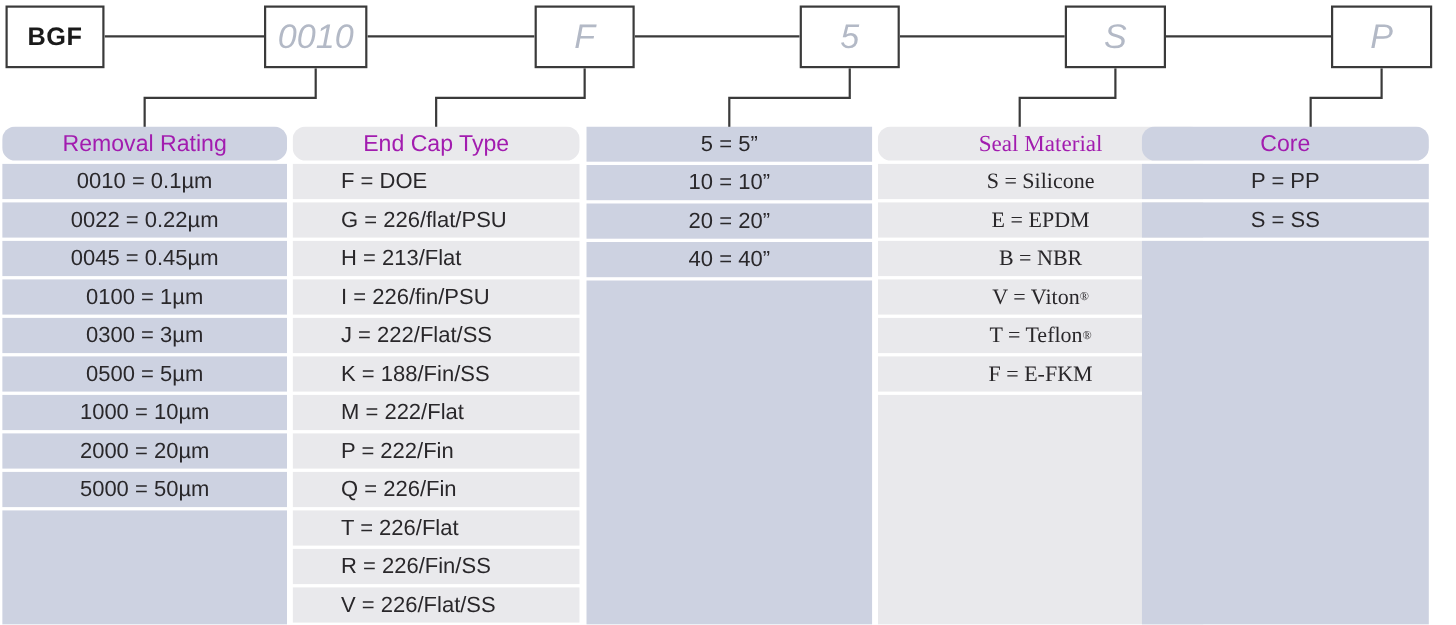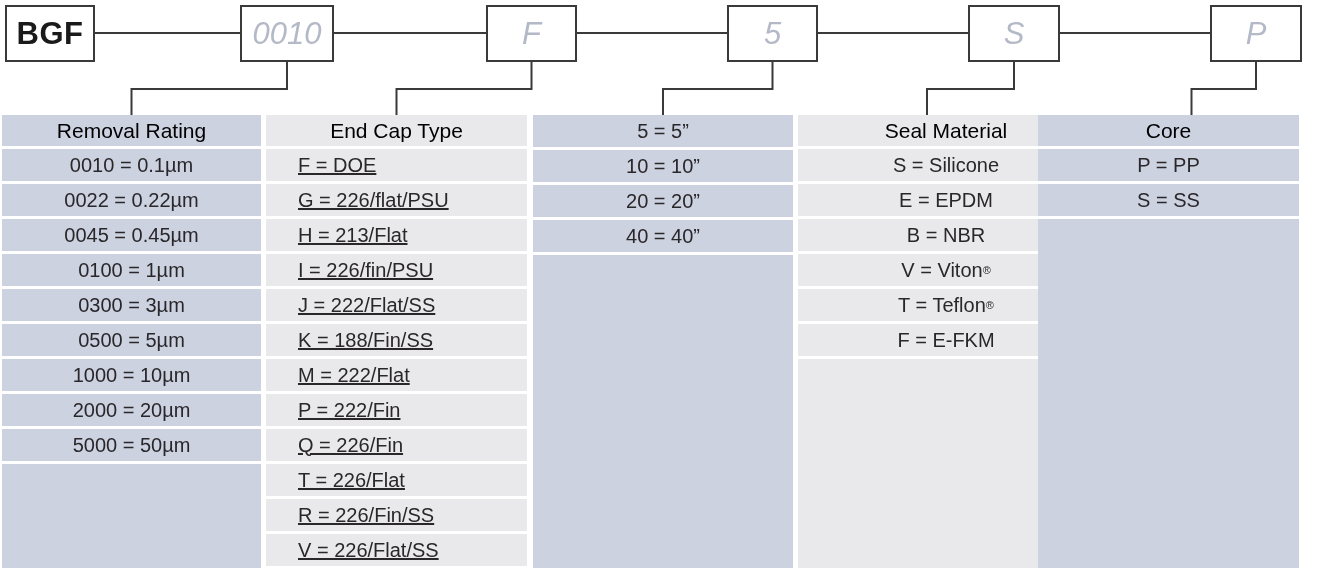--- a/index.html
+++ b/index.html
@@ -8,47 +8,47 @@
     font-family:"Liberation Sans","DejaVu Sans",sans-serif;
     -webkit-font-smoothing:antialiased;
   }
   .connectors{position:absolute;left:0;top:0;pointer-events:none;}
   .code-box{
     position:absolute;top:5px;height:57px;box-sizing:border-box;
     border:2px solid #3a3a3a;background:#ffffff;
     display:flex;align-items:center;justify-content:center;
   }
   .prefix-box{left:5px;width:90px;}
-  .prefix-box span{font-size:31px;font-weight:700;color:#1a1a1a;letter-spacing:.5px;}
+  .prefix-box span{font-size:23px;font-weight:700;color:#1a1a1a;letter-spacing:.5px;}
   .value-box span{font-size:31px;font-weight:400;color:#b3b9c6;font-style:italic;}
   .box-seg-0{left:240px;width:94px;}
   .box-seg-1{left:486px;width:91px;}
   .box-seg-2{left:727px;width:91px;}
   .box-seg-3{left:968px;width:92px;}
   .box-seg-4{left:1210px;width:92px;}
   .table-area{position:absolute;left:0;top:115px;width:1324px;height:453px;}
   .col{position:absolute;top:0;height:453px;display:flex;flex-direction:column;overflow:hidden;}
   .col-0{left:2px;width:259px;}
   .col-1{left:266px;width:261px;}
   .col-2{left:533px;width:260px;}
-  .col-3{left:798px;width:296px;}
+  .col-3{left:798px;width:296px;font-family:Liberation Serif, serif;}
   .col-4{left:1038px;width:261px;}
   .hdr{
     flex:0 0 31px;margin-bottom:3px;display:flex;align-items:center;justify-content:center;
-    font-size:21px;color:#000000;
+    font-size:21px;color:#a21caf;border-radius:12px;
   }
   .cell{
     flex:0 0 32px;margin-bottom:3px;display:flex;align-items:center;justify-content:center;
     font-size:20px;color:#29272a;white-space:pre;
   }
   .cell sup{font-size:11px;line-height:0;vertical-align:super;}
   .filler{flex:1 1 auto;}
   .col-a .hdr,.col-a .cell,.col-a .filler{background:#cdd2e1;}
   .col-b .hdr,.col-b .cell,.col-b .filler{background:#e9e9ec;}
-  .col-left .cell{justify-content:flex-start;padding-left:32px;box-sizing:border-box;text-decoration:underline;}
+  .col-left .cell{justify-content:flex-start;padding-left:44px;box-sizing:border-box;}
 </style>
 </head>
 <body>
 
 <div class="stage">
 
   <svg class="connectors" width="1324" height="568">
     <g fill="none" stroke="#3a3a3a" stroke-width="2">
       <line x1="95" y1="33" x2="240" y2="33"></line>
       <line x1="334" y1="33" x2="486" y2="33"></line>

